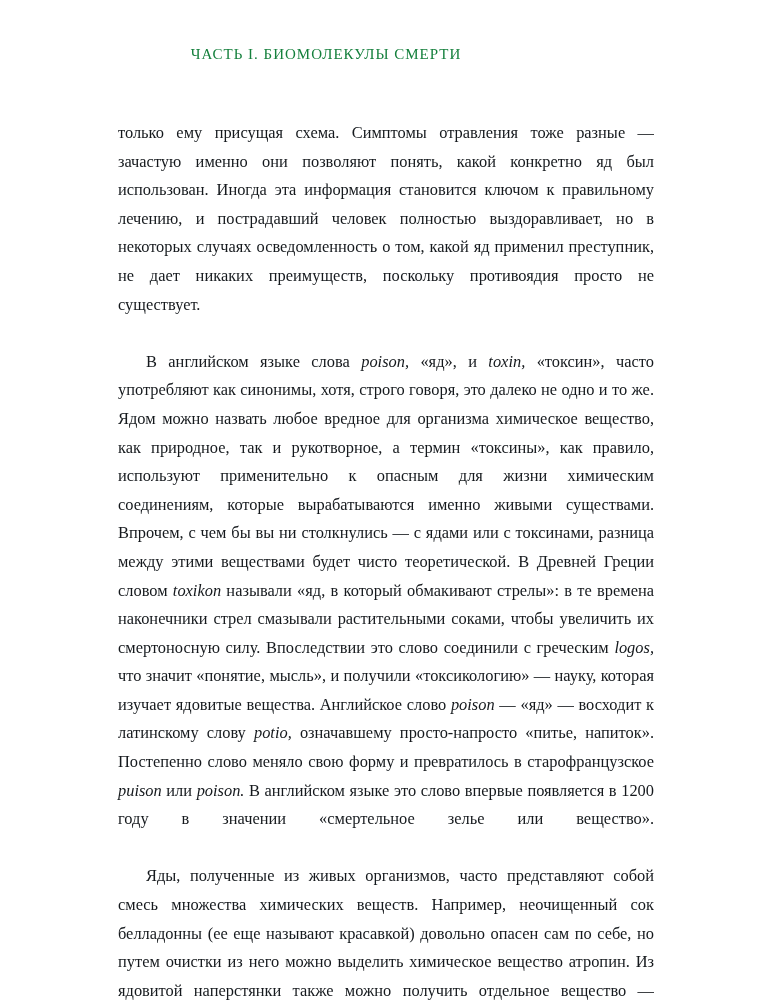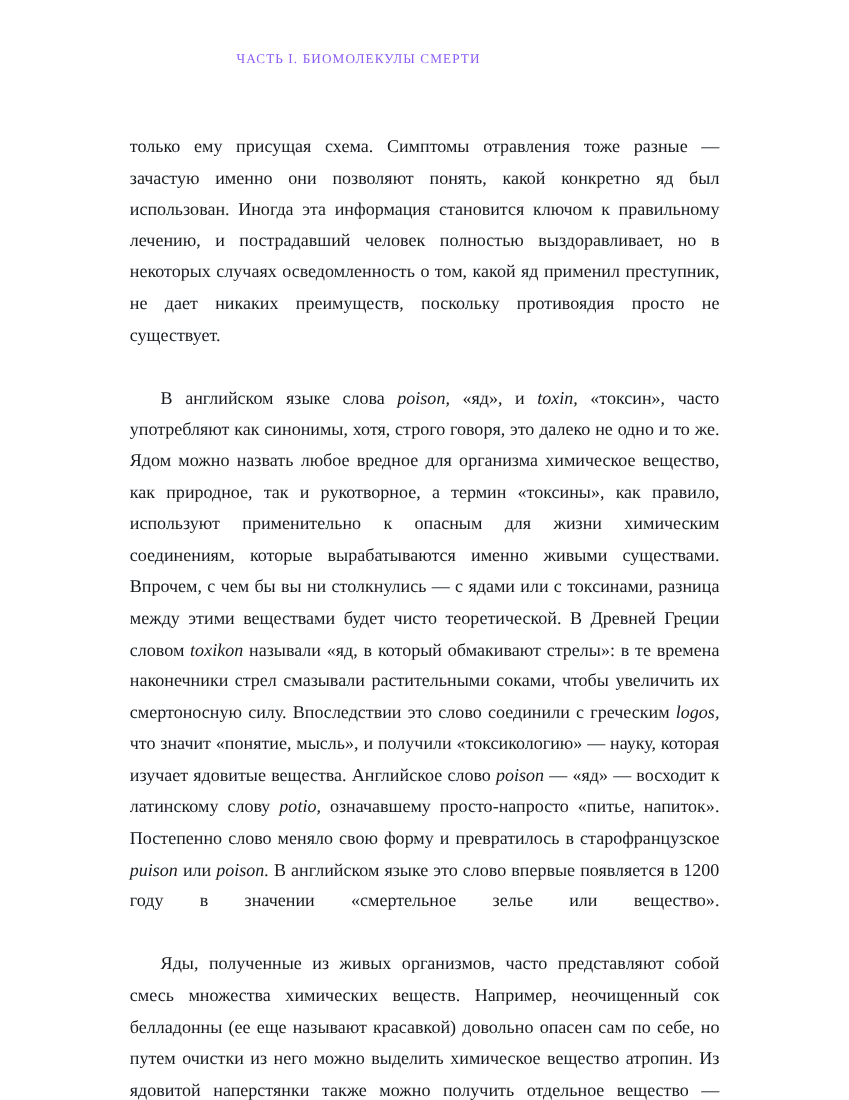--- a/index.html
+++ b/index.html
@@ -21,23 +21,23 @@
     box-sizing: border-box;
     padding: 0;
   }
   .running-head {
     position: absolute;
     top: 46px;
     left: 0;
     width: 652px;
     text-align: center;
     font-family: "Liberation Serif", serif;
-    font-size: 12px;
+    font-size: 15px;
     letter-spacing: 1.0px;
-    color: #8b5cf6;
+    color: #15803d;
     text-transform: uppercase;
     white-space: nowrap;
   }
   .text-body {
     position: absolute;
     top: 92px;
     left: 118px;
     width: 536px;
     font-size: 16.4px;
     line-height: 28.6px;

